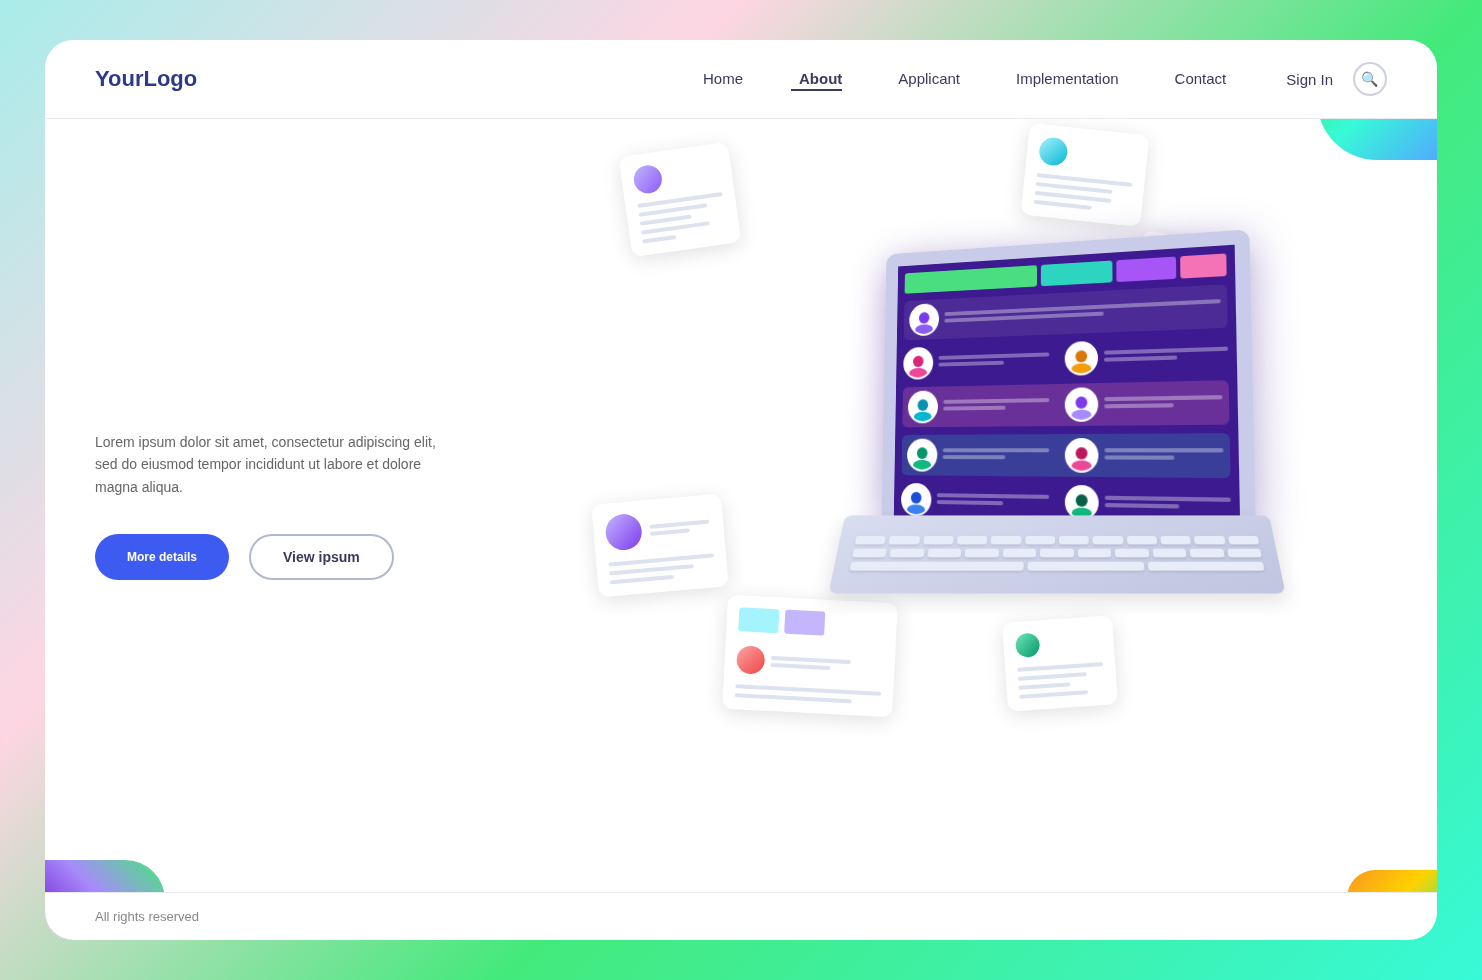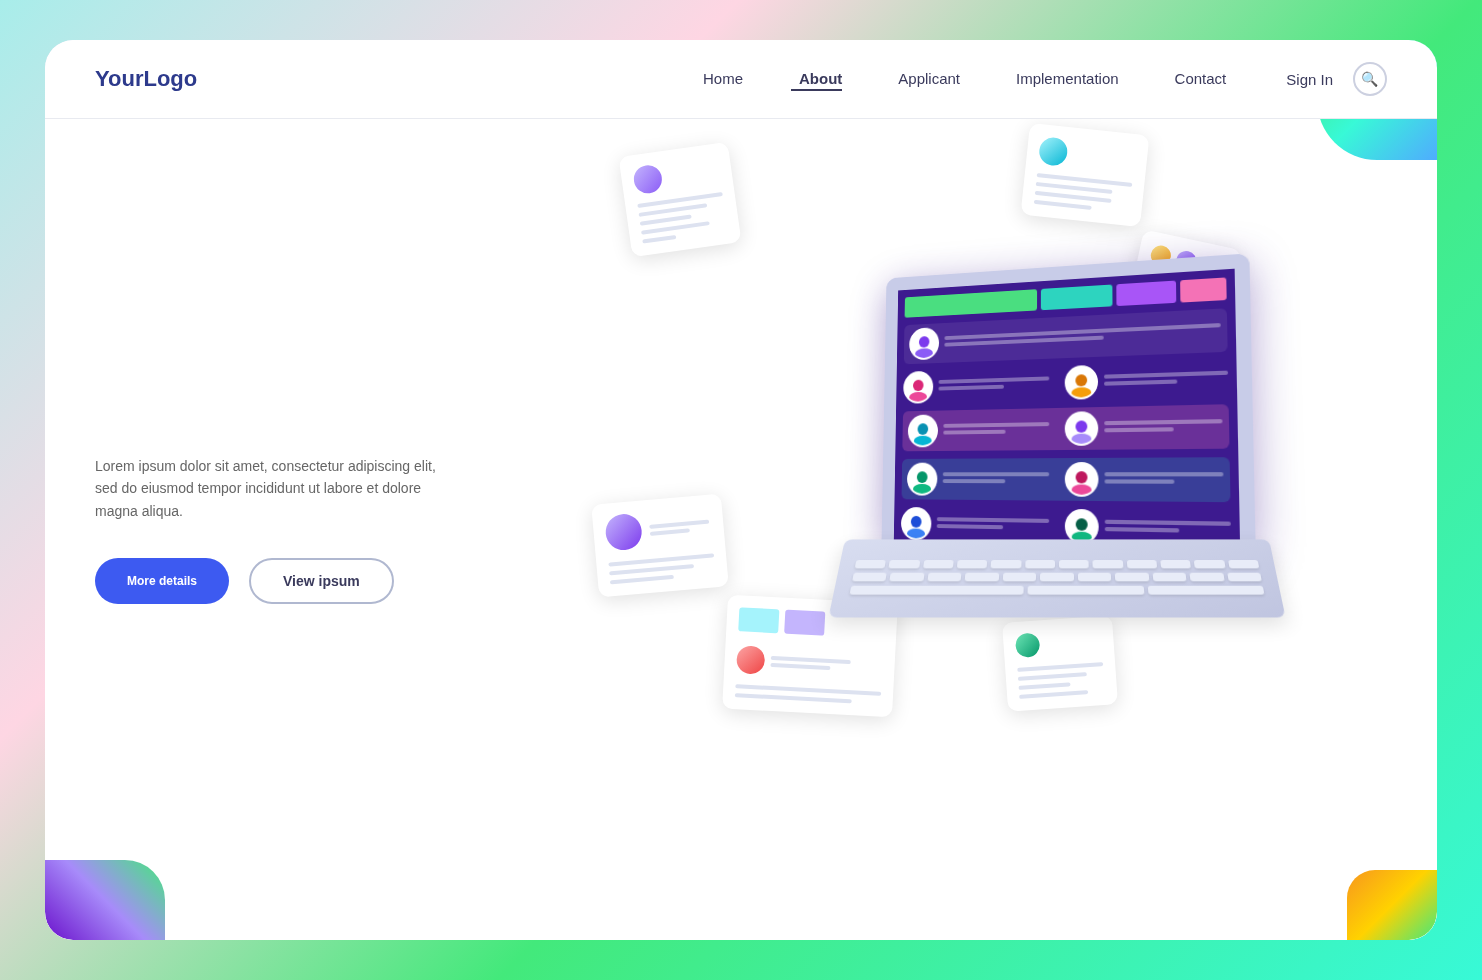--- a/index.html
+++ b/index.html
@@ -663,13 +663,16 @@
           <div class="key-row">
             <div class="key" style="flex:3;"></div>
             <div class="key" style="flex:2;"></div>
             <div class="key" style="flex:2;"></div>
           </div>
         </div>
       </div>
     </div>
   </div>
 
+  <div class="footer-bar">
+    <span>All rights reserved</span>
+  </div>
 </div>
 
 </body></html>

